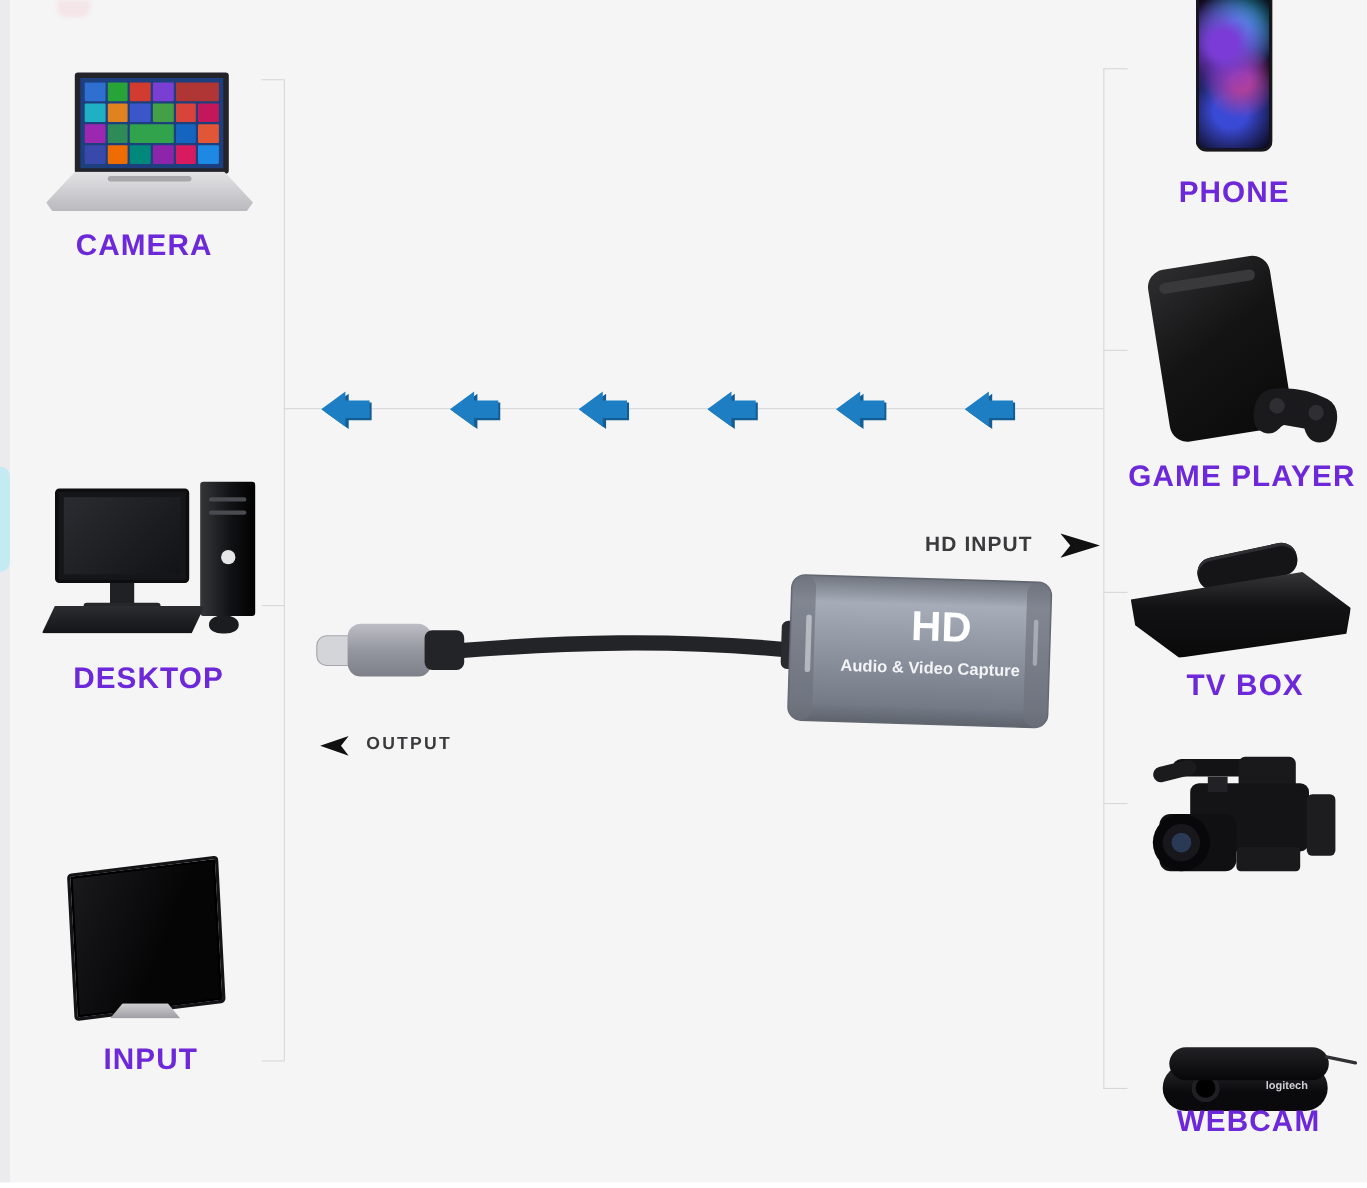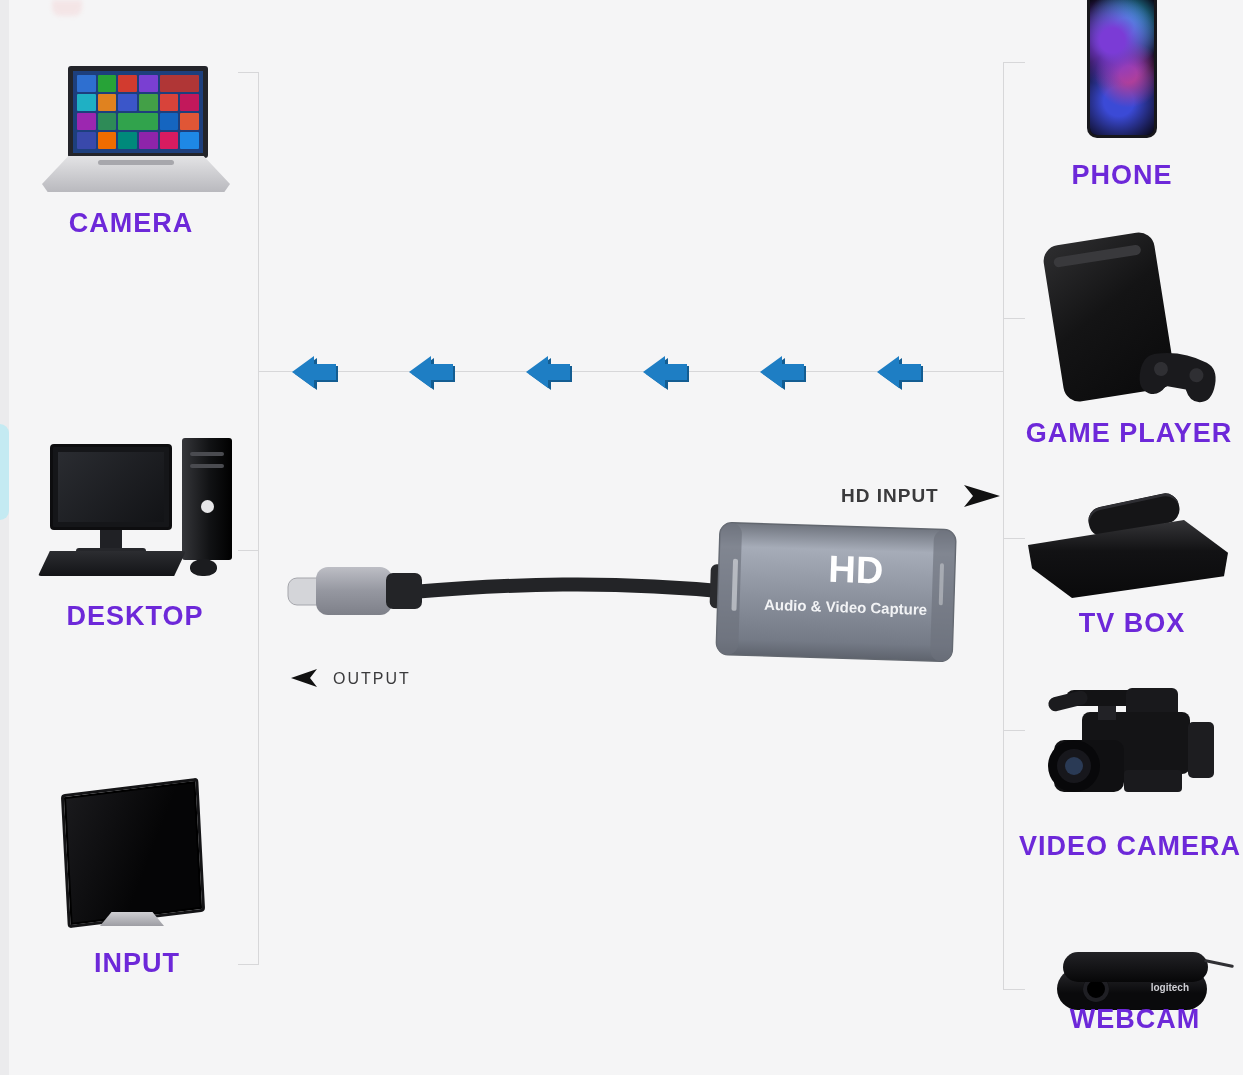--- a/index.html
+++ b/index.html
@@ -64,22 +64,22 @@
     border-radius:21px;}
   .webcam-lens{position:absolute;left:26px;top:8px;width:26px;height:26px;border-radius:50%;background:#000;
     box-shadow:inset 0 0 0 4px #1f1f24;}
   .webcam-brand{position:absolute;right:18px;top:14px;color:#cfcfd4;font-size:10px;font-weight:bold;}
   .webcam-base{position:absolute;left:1063px;top:952px;width:145px;height:30px;background:linear-gradient(#222226,#070708);
     border-radius:16px;}
   .webcam-cable{position:absolute;left:1204px;top:962px;width:30px;height:3px;background:#303034;border-radius:2px;transform:rotate(12deg);}
   
   .hd-input{position:absolute;left:841px;top:484px;display:flex;align-items:center;gap:25px;
     color:#3a3a3c;font-weight:bold;font-size:19px;letter-spacing:1px;}
-  .output{position:absolute;left:291px;top:668px;display:flex;align-items:flex-end;gap:16px;
-    color:#3a3a3c;font-weight:normal;font-size:16px;letter-spacing:2px;}
+  .output{position:absolute;left:291px;top:668px;display:flex;align-items:flex-start;gap:16px;
+    color:#3a3a3c;font-weight:bold;font-size:16px;letter-spacing:2px;}
   
   .edge-left{position:absolute;left:0;top:0;width:9px;height:1080px;background:#ebebed;}
   .blue-sliver{position:absolute;left:0;top:424px;width:9px;height:96px;background:#c4eaf2;border-radius:0 12px 12px 0;}
   .bottom-strip{position:absolute;left:0;bottom:0;width:100%;height:5px;background:#ffffff;}
   .pink-smudge{position:absolute;left:52px;top:0;width:30px;height:16px;background:#f3c9cb;opacity:.35;border-radius:0 0 8px 8px;filter:blur(2px);}
 </style>
 </head>
 <body>
 
 <div id="stage">
@@ -203,21 +203,20 @@
     <rect x="88" y="6" width="52" height="30" rx="6" fill="#19191c"></rect>
     <rect x="44" y="30" width="108" height="62" rx="8" fill="#141416"></rect>
     <rect x="150" y="40" width="26" height="56" rx="5" fill="#1d1d20"></rect>
     <rect x="16" y="58" width="70px" height="52" rx="10" fill="#101012"></rect>
     <circle cx="36" cy="84" r="26" fill="#08080a"></circle>
     <circle cx="36" cy="84" r="17" fill="#17171c"></circle>
     <circle cx="36" cy="84" r="9" fill="#2a3a55"></circle>
     <rect x="86" y="88" width="58" height="22" rx="4" fill="#1a1a1d"></rect>
     <rect x="60" y="24" width="18" height="14" fill="#222226"></rect>
   </svg>
-  <div class="dev-label" style="left:1130px;top:831px;">VIDEO CAMERA</div>
 
   <div>
     <div class="webcam-top">
       <div class="webcam-lens"></div>
       <div class="webcam-brand">logitech</div>
     </div>
     <div class="webcam-base"></div>
     <div class="webcam-cable"></div>
   </div>
   <div class="dev-label" style="left:1135px;top:1004px;">WEBCAM</div>

